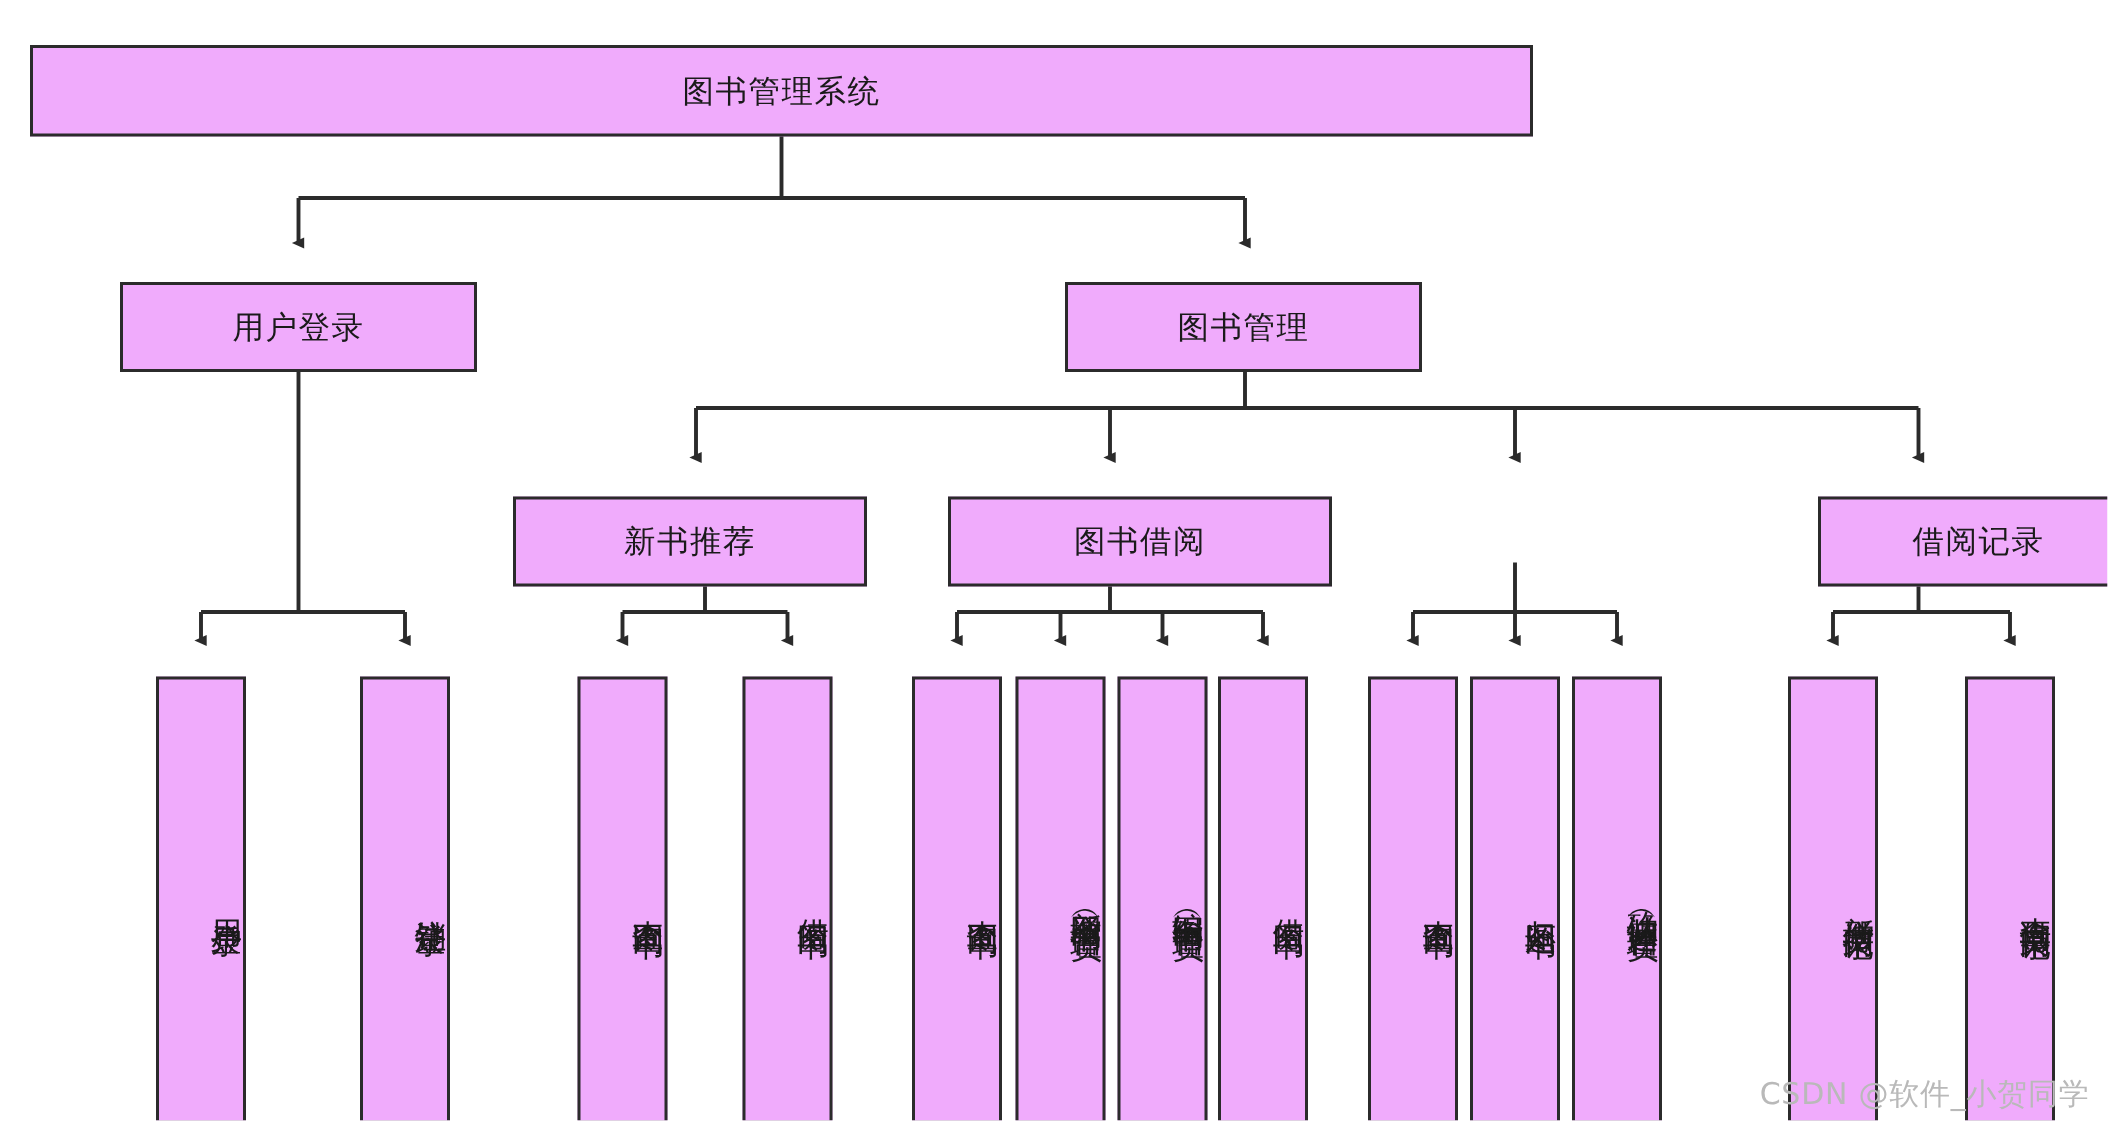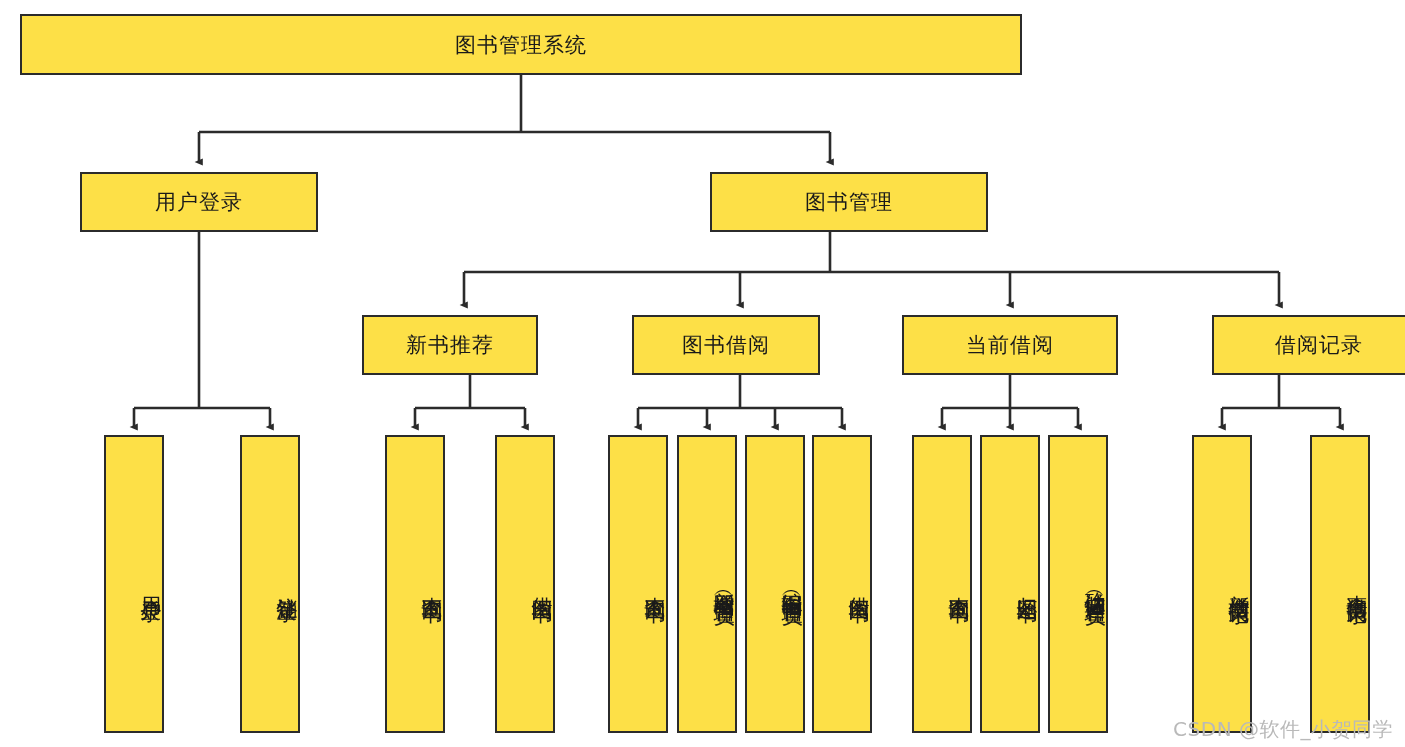--- a/index.html
+++ b/index.html
@@ -20,27 +20,28 @@
   svg#edges {
     position: absolute;
     left: 0;
     top: 0;
     width: 1405px;
     height: 747px;
   }
   .node {
     position: absolute;
     box-sizing: border-box;
-    background: #fde047;
+    background: #f0abfc;
     border: 2px solid #2b2b2b;
     display: flex;
     align-items: center;
     justify-content: center;
     color: #1a1a1a;
     z-index: 2;
+    margin-top: 16px;
   }
   .node.horiz {
     font-size: 21px;
     letter-spacing: 1px;
   }
   .node.vert {
     writing-mode: vertical-rl;
     text-orientation: upright;
     font-size: 21px;
     letter-spacing: 2px;
@@ -123,35 +124,32 @@
   </svg>
 
   <div class="node horiz" style="left:20px; top:14px; width:1002px; height:61px;">
     <span>图书管理系统</span>
   </div>
 
   <div class="node horiz" style="left:80px; top:172px; width:238px; height:60px;">
     <span>用户登录</span>
   </div>
 
-  <div class="node horiz" style="left:710px; top:172px; width:278px; height:60px;">
+  <div class="node horiz" style="left:710px; top:172px; width:238px; height:60px;">
     <span>图书管理</span>
   </div>
 
-  <div class="node horiz" style="left:362px; top:315px; width:176px; height:60px;">
+  <div class="node horiz" style="left:342px; top:315px; width:236px; height:60px;">
     <span>新书推荐</span>
   </div>
 
-  <div class="node horiz" style="left:632px; top:315px; width:188px; height:60px;">
+  <div class="node horiz" style="left:632px; top:315px; width:256px; height:60px;">
     <span>图书借阅</span>
   </div>
 
-  <div class="node horiz" style="left:902px; top:315px; width:216px; height:60px;">
-    <span>当前借阅</span>
-  </div>
 
   <div class="node horiz" style="left:1212px; top:315px; width:214px; height:60px;">
     <span>借阅记录</span>
   </div>
 
   <div class="node vert" style="left:104px; top:435px; width:60px; height:298px;">
     <span>用户登录</span>
   </div>
 
   <div class="node vert" style="left:240px; top:435px; width:60px; height:298px;">

